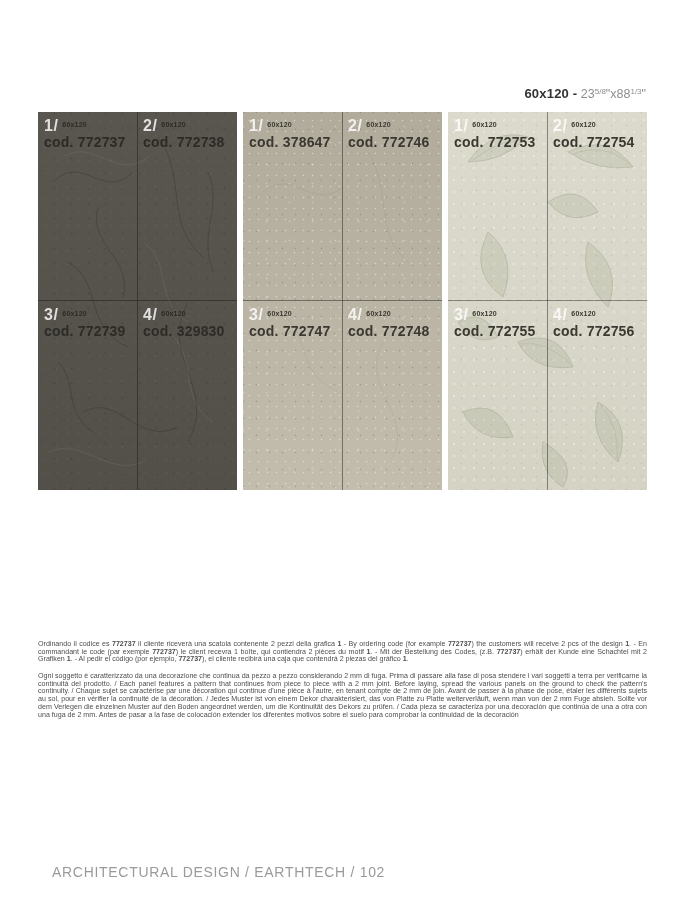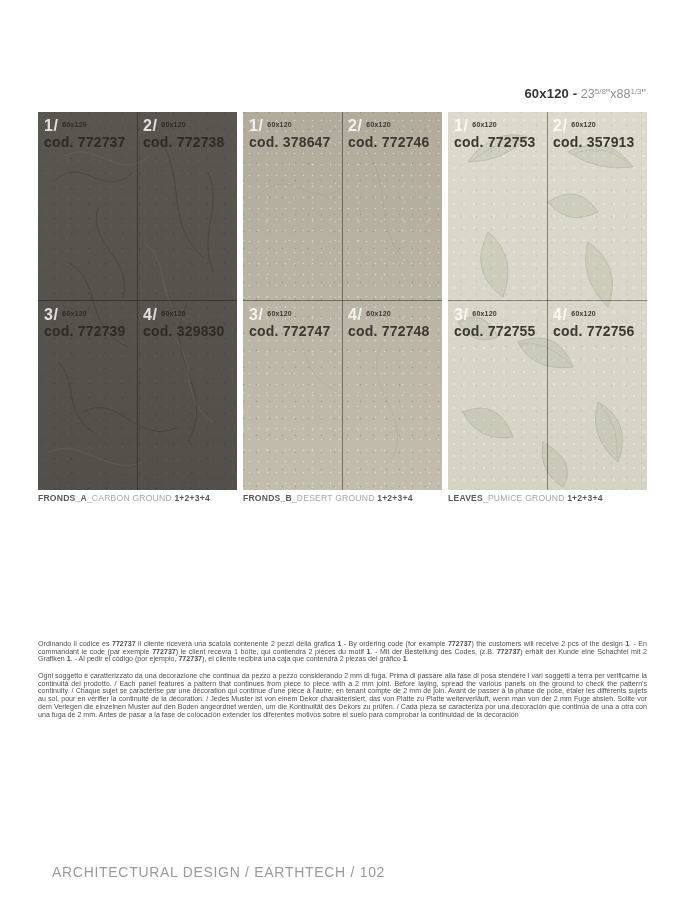--- a/index.html
+++ b/index.html
@@ -207,44 +207,39 @@
             <span class="tile-num">1/</span>
             <span class="tile-size">60x120</span>
           </div>
         <div class="tile-code">cod. 772753</div>
       </div>
       <div class="tile-label q2">
         <div class="row1">
             <span class="tile-num">2/</span>
             <span class="tile-size">60x120</span>
           </div>
-        <div class="tile-code">cod. 357913</div>
+        <div class="tile-code">cod. 772754</div>
       </div>
       <div class="tile-label q3">
         <div class="row1">
             <span class="tile-num">3/</span>
             <span class="tile-size">60x120</span>
           </div>
         <div class="tile-code">cod. 772755</div>
       </div>
       <div class="tile-label q4">
         <div class="row1">
             <span class="tile-num">4/</span>
             <span class="tile-size">60x120</span>
           </div>
         <div class="tile-code">cod. 772756</div>
       </div>
     </div>
   </div>
 
-  <div class="captions">
-    <div class="caption"><span class="name">FRONDS_A</span><span class="ground">_CARBON GROUND </span><span class="combo">1+2+3+4</span></div>
-    <div class="caption"><span class="name">FRONDS_B</span><span class="ground">_DESERT GROUND </span><span class="combo">1+2+3+4</span></div>
-    <div class="caption"><span class="name">LEAVES</span><span class="ground">_PUMICE GROUND </span><span class="combo">1+2+3+4</span></div>
-  </div>
 
   <p class="bodycopy p1"><span>Ordinando il codice es </span><span class="b">772737</span><span> il cliente riceverà una scatola contenente 2 pezzi della grafica </span><span class="b">1</span><span> - By ordering code (for example </span><span class="b">772737</span><span>) the customers will receive 2 pcs of the design </span><span class="b">1</span><span>. - En commandant le code (par exemple </span><span class="b">772737</span><span>) le client recevra 1 boîte, qui contiendra 2 pièces du motif </span><span class="b">1</span><span>. - Mit der Bestellung des Codes, (z.B. </span><span class="b">772737</span><span>) erhält der Kunde eine Schachtel mit 2 Grafiken </span><span class="b">1</span><span>. - Al pedir el código (por ejemplo, </span><span class="b">772737</span><span>), el cliente recibirá una caja que contendrá 2 piezas del gráfico </span><span class="b">1</span><span>.</span></p>
 
   <p class="bodycopy p2">Ogni soggetto è caratterizzato da una decorazione che continua da pezzo a pezzo considerando 2 mm di fuga. Prima di passare alla fase di posa stendere i vari soggetti a terra per verificarne la continuità del prodotto. / Each panel features a pattern that continues from piece to piece with a 2 mm joint. Before laying, spread the various panels on the ground to check the pattern's continuity. / Chaque sujet se caractérise par une décoration qui continue d'une pièce à l'autre, en tenant compte de 2 mm de join. Avant de passer à la phase de pose, étaler les différents sujets au sol, pour en vérifier la continuité de la décoration. / Jedes Muster ist von einem Dekor charakterisiert, das von Platte zu Platte weiterverläuft, wenn man von der 2 mm Fuge absieh. Sollte vor dem Verlegen die einzelnen Muster auf den Boden angeordnet werden, um die Kontinuität des Dekors zu prüfen. / Cada pieza se caracteriza por una decoración que continúa de una a otra con una fuga de 2 mm. Antes de pasar a la fase de colocación extender los diferentes motivos sobre el suelo para comprobar la continuidad de la decoración</p>
 
   <div class="footer">ARCHITECTURAL DESIGN / EARTHTECH / 102</div>
 
 </div>
 
 </body></html>

